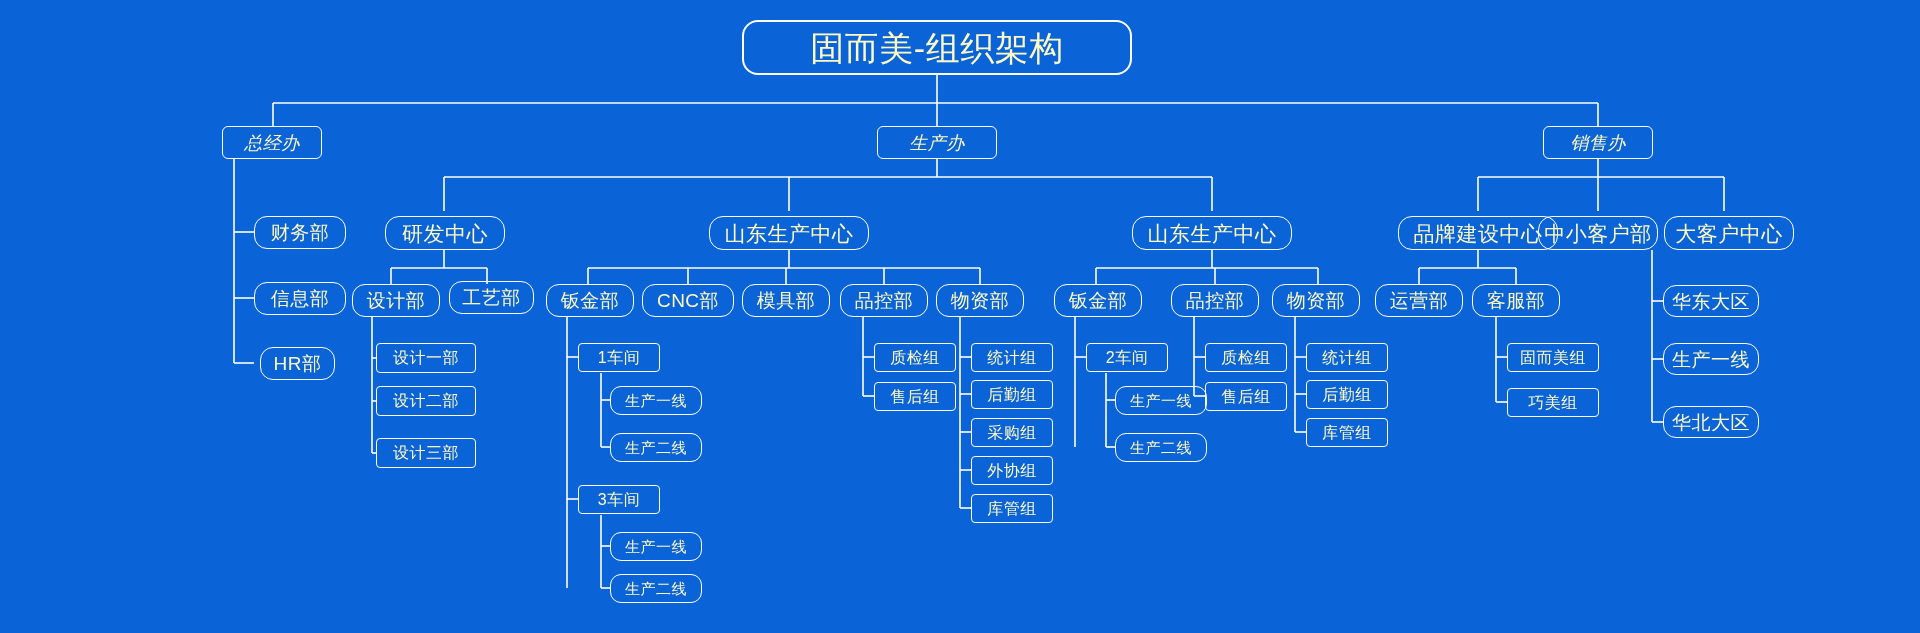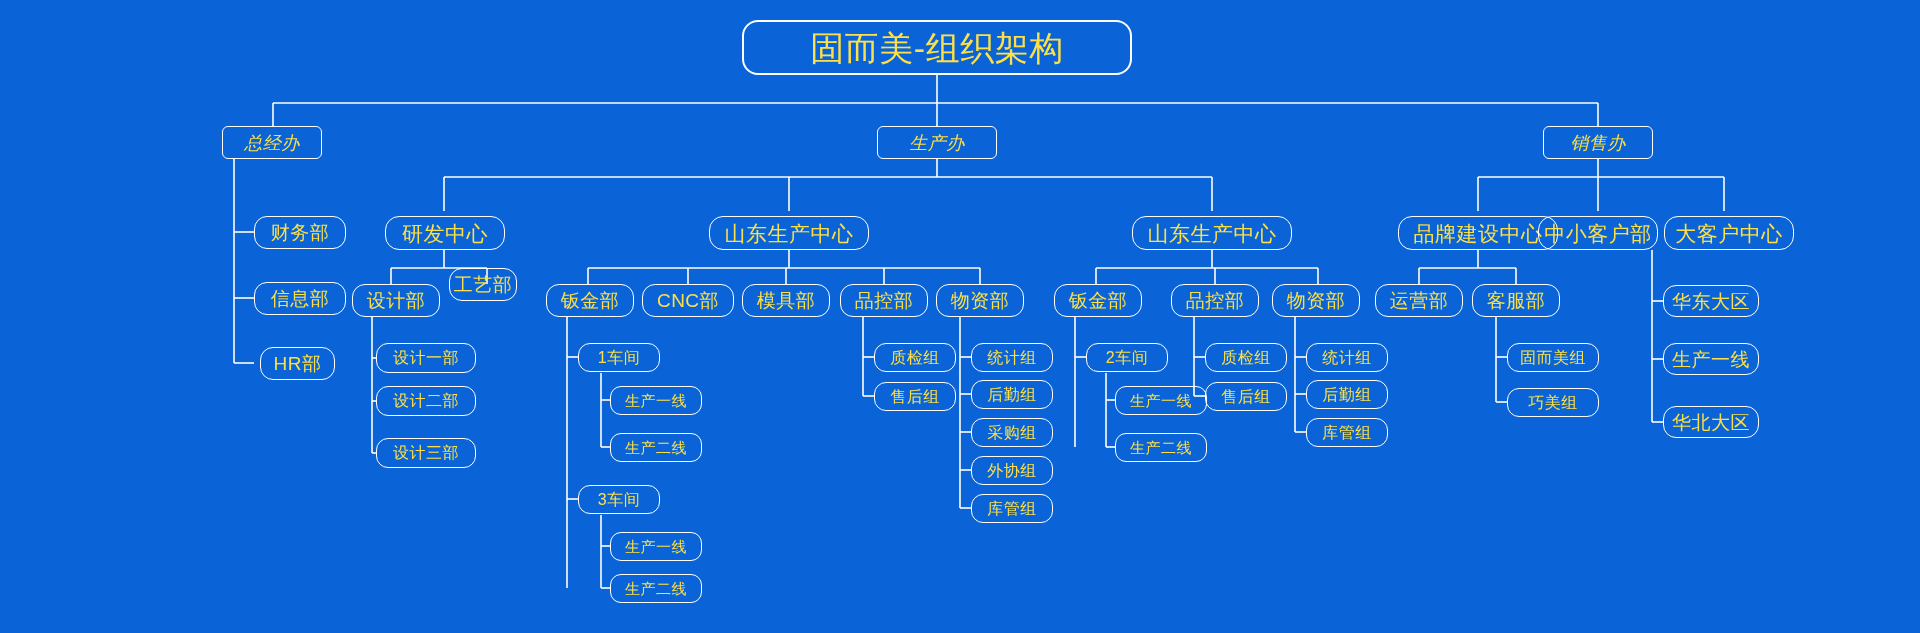--- a/index.html
+++ b/index.html
@@ -14,28 +14,28 @@
   #canvas{position:absolute;left:0;top:0;width:1920px;height:633px;}
   .node{
     position:absolute;
     box-sizing:border-box;
     border:1.6px solid #ffffff;
     border-radius:12px;
     background:transparent;
     display:flex;align-items:center;justify-content:center;
     white-space:nowrap;
     line-height:1;
-    color:#fde047;
+    color:#fef9c3;
     letter-spacing:0.5px;
   }
   .lvl-title{font-size:34px;border-width:2px;border-radius:16px;}
   .lvl-1{font-size:18px;border-radius:6px;font-style:italic;}
   .lvl-2{font-size:21px;border-radius:14px;}
   .lvl-3{font-size:19px;border-radius:13px;}
-  .lvl-4{font-size:16px;border-radius:12px;border-width:1.4px;}
+  .lvl-4{font-size:16px;border-radius:4px;border-width:1.4px;}
   .lvl-5{font-size:15px;border-radius:11px;border-width:1.4px;}
   svg.links{position:absolute;left:0;top:0;width:1920px;height:633px;pointer-events:none;}
   svg.links path,svg.links line{stroke:#ffffff;stroke-width:1.6;fill:none;}
 </style>
 </head>
 <body>
 
 <div id="canvas">
 
   <svg class="links" viewBox="0 0 1920 633">
@@ -164,21 +164,21 @@
   <div class="node lvl-3" style="left:260px;top:347px;width:75px;height:33px;text-align:center;">
     <span>HR部</span>
   </div>
 
   <div class="node lvl-2" style="left:385px;top:216px;width:120px;height:34px;">
     <span>研发中心</span>
   </div>
   <div class="node lvl-3" style="left:352px;top:284px;width:88px;height:33px;">
     <span>设计部</span>
   </div>
-  <div class="node lvl-3" style="left:449px;top:268px;width:68px;height:33px;text-align:right;">
+  <div class="node lvl-3" style="left:449px;top:281px;width:85px;height:33px;text-align:right;">
     <span>工艺部</span>
   </div>
   <div class="node lvl-4" style="left:376px;top:343px;width:100px;height:30px;">
     <span>设计一部</span>
   </div>
   <div class="node lvl-4" style="left:376px;top:386px;width:100px;height:30px;">
     <span>设计二部</span>
   </div>
   <div class="node lvl-4" style="left:376px;top:438px;width:100px;height:30px;">
     <span>设计三部</span>

